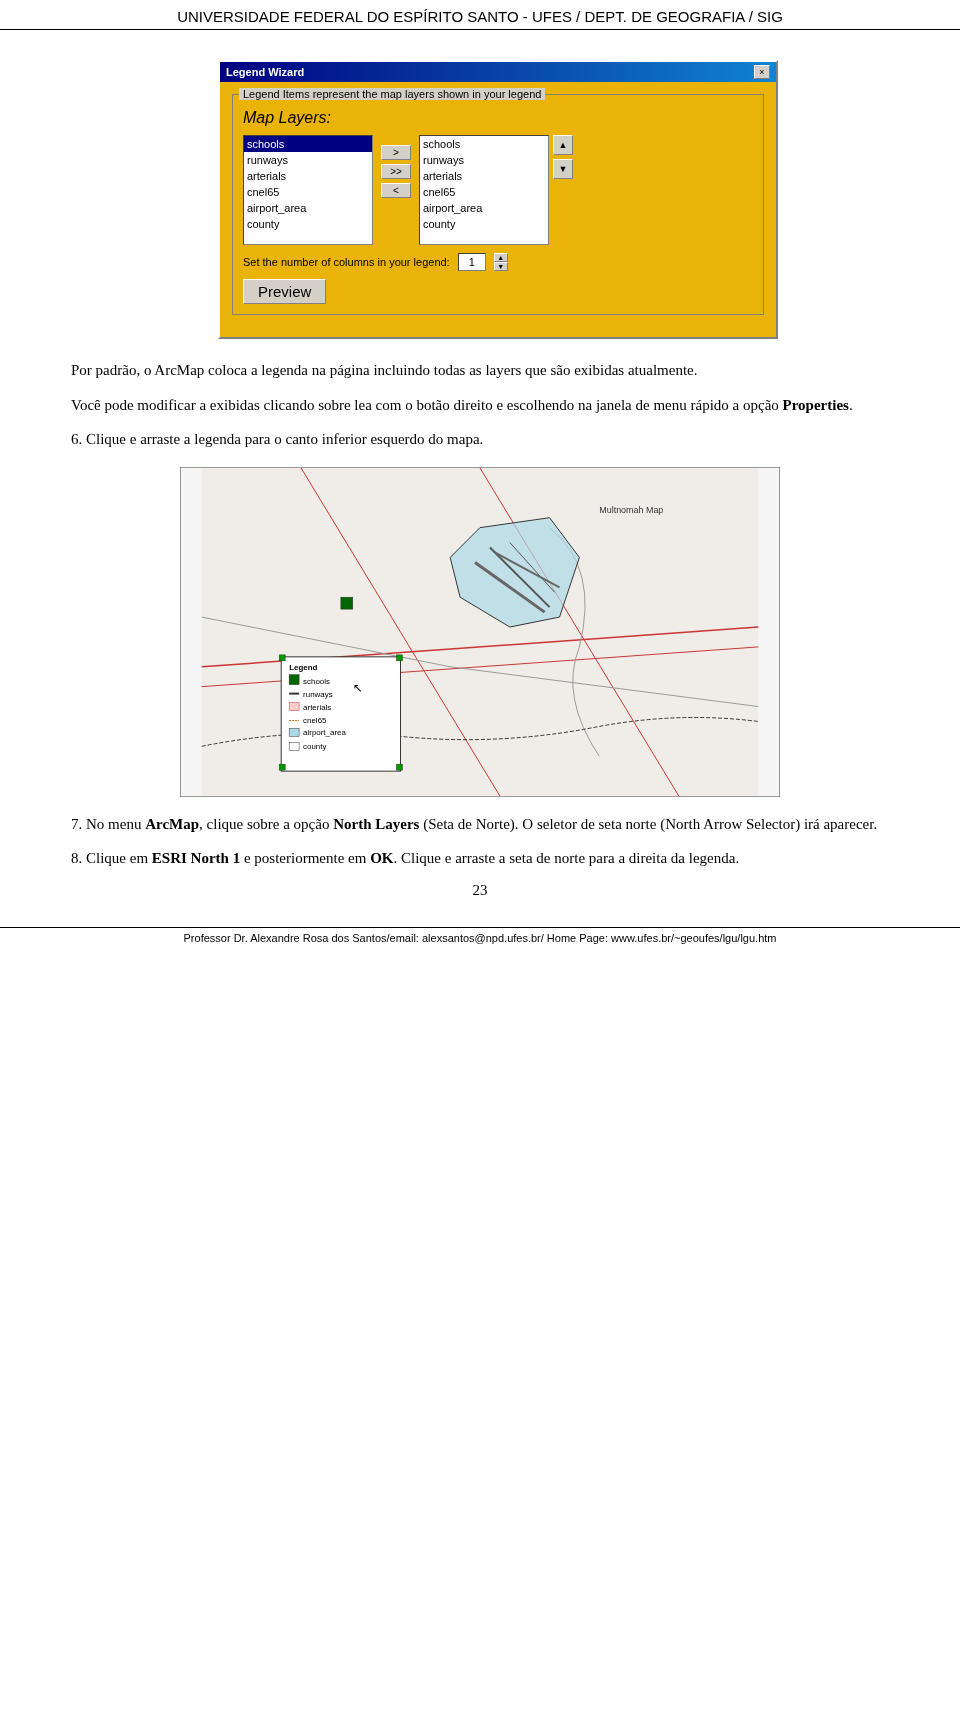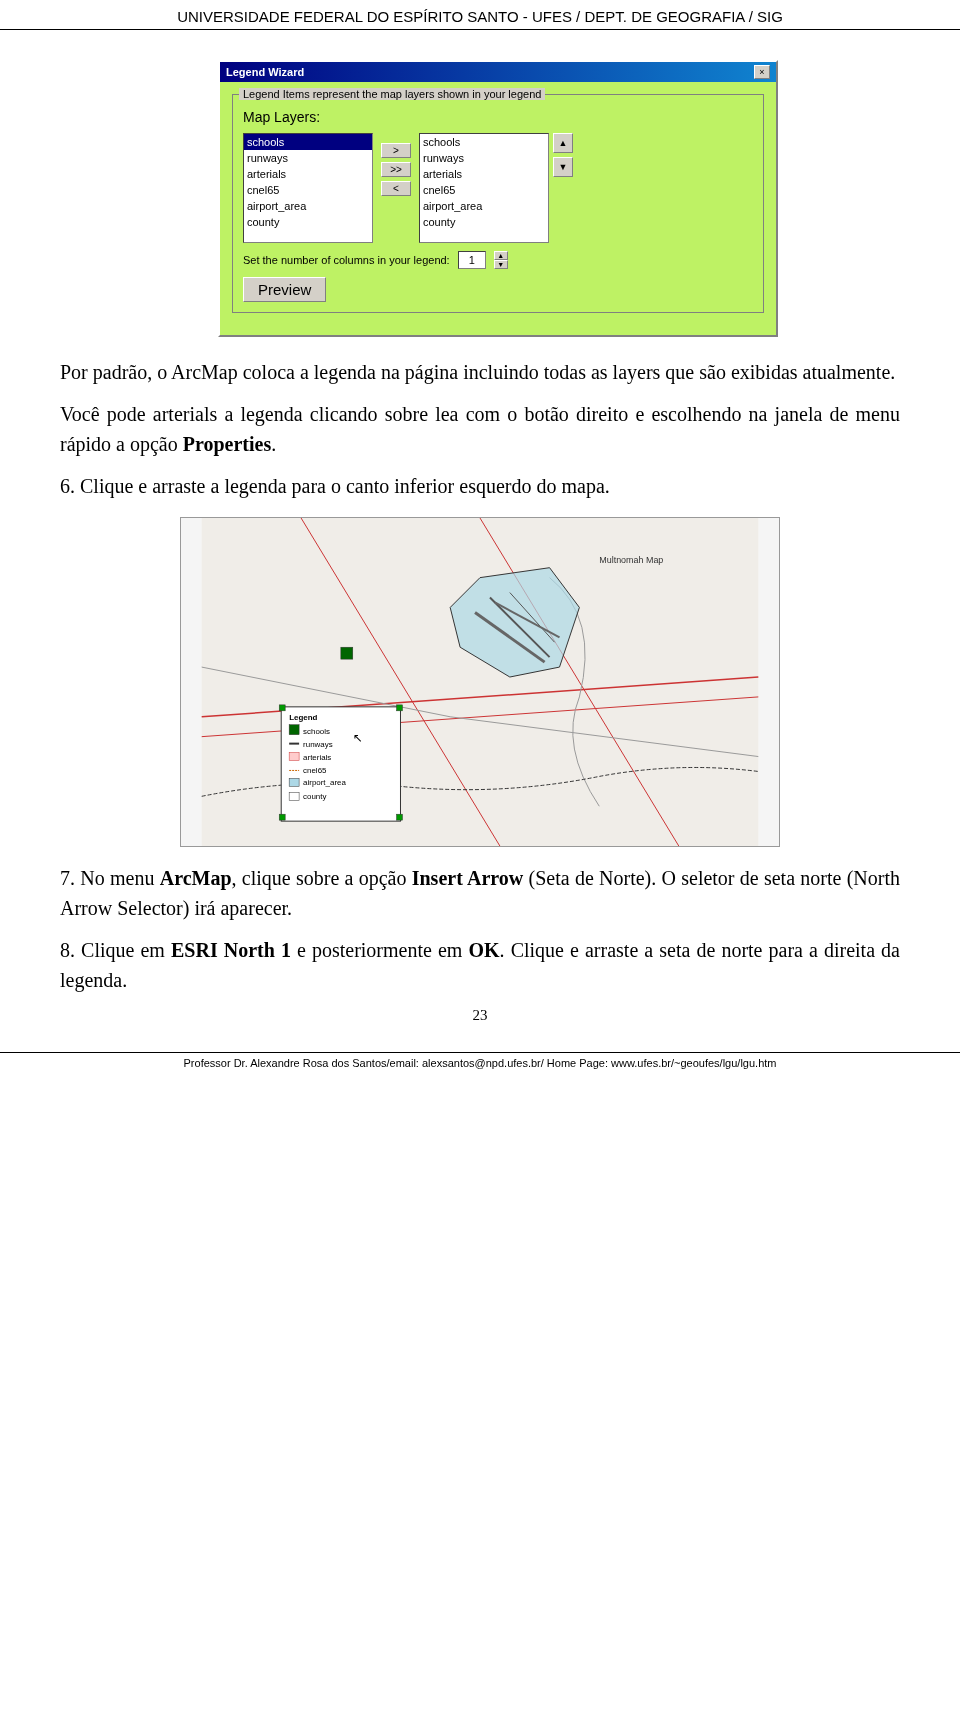--- a/index.html
+++ b/index.html
@@ -26,21 +26,21 @@
     }
 
     
     .dialog-container {
       display: flex;
       justify-content: center;
       margin: 10px 0 20px 0;
     }
 
     .dialog {
-      background: #bef264;
+      background: #eab308;
       border: 2px solid #808080;
       border-top: 2px solid #ffffff;
       border-left: 2px solid #ffffff;
       width: 560px;
       font-family: Arial, sans-serif;
       font-size: 11px;
       margin-left: 36px;
     }
 
     .dialog-titlebar {
@@ -96,22 +96,23 @@
     }
 
     .map-layers-section {
       display: flex;
       gap: 8px;
       align-items: flex-start;
       margin-top: 8px;
     }
 
     .layers-label {
-      font-size: 14px;
+      font-size: 16px;
       margin-bottom: 3px;
+      font-style: italic;
     }
 
     .listbox {
       background: white;
       border: 1px solid #808080;
       border-top-color: #404040;
       border-left-color: #404040;
       width: 130px;
       height: 110px;
       overflow: hidden;
@@ -259,24 +260,25 @@
     }
 
     .dialog-btn.default-btn {
       border: 2px solid #000080;
       border-top-color: #000080;
       border-left-color: #000080;
     }
 
     
     .body-text {
-      font-size: 20px;
+      font-size: 15px;
       line-height: 1.5;
       margin-bottom: 12px;
       text-align: justify;
+      margin-left: 11px;
     }
 
     
     .map-container {
       display: flex;
       justify-content: center;
       margin: 16px 0;
     }
 
     .map-canvas {
@@ -389,21 +391,21 @@
           <button class="preview-btn">Preview</button>
         </div>
       </div>
 
     </div>
   </div>
 
   <p class="body-text">Por padrão, o ArcMap coloca a legenda na página incluindo todas as layers que são exibidas atualmente.</p>
 
   <p class="body-text">
-    <span>Você pode arterials a legenda clicando sobre lea com o botão direito e escolhendo na janela de menu rápido a opção </span><strong>Properties</strong><span>.</span>
+    <span>Você pode modificar a exibidas clicando sobre lea com o botão direito e escolhendo na janela de menu rápido a opção </span><strong>Properties</strong><span>.</span>
   </p>
 
   <p class="body-text">6. Clique e arraste a legenda para o canto inferior esquerdo do mapa.</p>
 
   <div class="map-container">
     <div class="map-canvas">
       <svg class="map-svg" viewBox="0 0 560 330" xmlns="http://www.w3.org/2000/svg">
 
         <rect width="560" height="330" fill="#f0ede8"></rect>
 
@@ -456,21 +458,21 @@
         <rect x="78" y="298" width="6" height="6" fill="#009900" stroke="#333" stroke-width="0.5"></rect>
         <rect x="196" y="298" width="6" height="6" fill="#009900" stroke="#333" stroke-width="0.5"></rect>
 
         <line x1="275" y1="95" x2="345" y2="145" stroke="#666" stroke-width="3"></line>
         <line x1="295" y1="85" x2="360" y2="120" stroke="#666" stroke-width="2"></line>
       </svg>
     </div>
   </div>
 
   <p class="body-text">
-    <span>7. No menu </span><strong>ArcMap</strong><span>, clique sobre a opção </span><strong>Insert Arrow</strong><span> (Seta de Norte). O seletor de seta norte (North Arrow Selector) irá aparecer.</span>
+    <span>7. No menu </span><strong>ArcMap</strong><span>, clique sobre a opção </span><strong>North Layers</strong><span> (Seta de Norte). O seletor de seta norte (North Arrow Selector) irá aparecer.</span>
   </p>
 
   <p class="body-text">
     <span>8. Clique em </span><strong>ESRI North 1</strong><span> e posteriormente em </span><strong>OK</strong><span>. Clique e arraste a seta de norte para a direita da legenda.</span>
   </p>
 
   <div class="page-number">23</div>
 
 </div>
 

